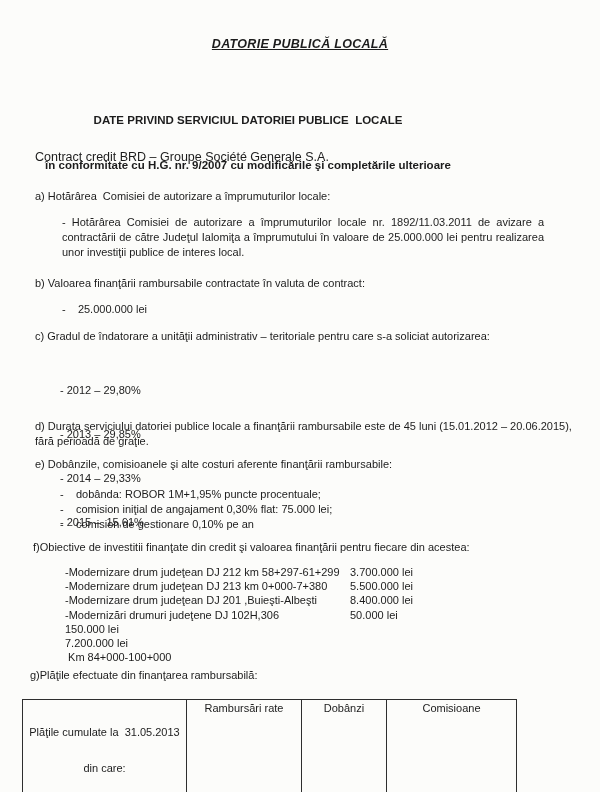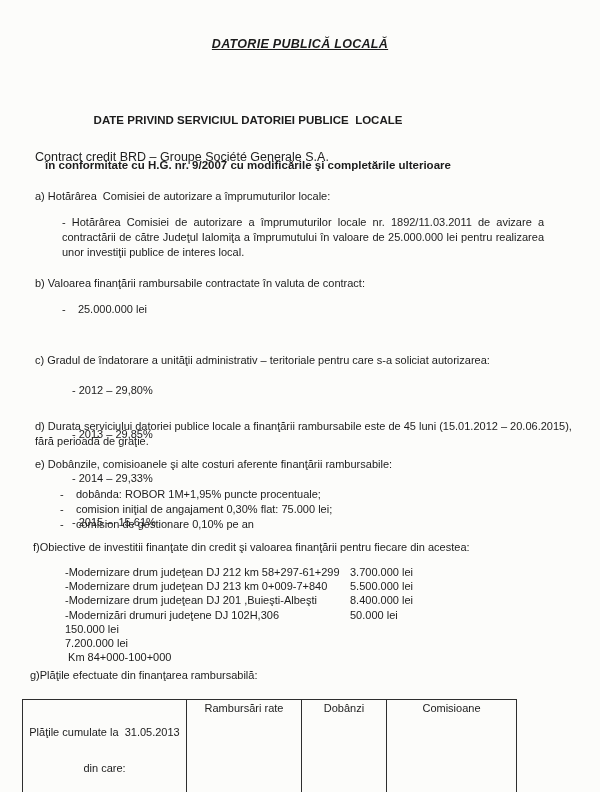--- a/index.html
+++ b/index.html
@@ -35,22 +35,22 @@
     white-space:pre;
   }
   .sec-heading{white-space:pre;font-size:11px;}
   .sec-a{top:190px;left:35px;}
   .para-a{
     top:215px;left:62px;width:482px;
     text-align:justify;line-height:15px;
   }
   .sec-b{top:277px;left:35px;}
   .bullet-b{top:303px;left:62px;white-space:pre;}
-  .sec-c{top:330px;left:35px;margin-top:24px;}
-  .list-c{top:354px;left:72px;line-height:14.6px;white-space:pre;}
+  .sec-c{top:330px;left:35px;}
+  .list-c{top:354px;left:60px;line-height:14.6px;white-space:pre;}
   .para-d{top:419px;left:35px;width:540px;line-height:15px;}
   .sec-e{top:458px;left:35px;}
   .list-e{top:487px;left:60px;line-height:15px;}
   .e-row{display:flex;}
   .e-dash{width:16px;flex:0 0 16px;}
   .sec-f{top:541px;left:33px;}
   .list-f{top:565px;left:65px;width:395px;line-height:14.2px;}
   .f-row{display:flex;}
   .f-label{flex:1 1 auto;white-space:pre;}
   .f-value{flex:0 0 110px;white-space:pre;}
@@ -122,21 +122,21 @@
     </div>
   </div>
 
   <div class="abs sec-heading sec-f">f)Obiective de investitii finanţate din credit şi valoarea finanţării pentru fiecare din acestea:</div>
   <div class="abs list-f">
     <div class="f-row">
       <span class="f-label">-Modernizare drum judeţean DJ 212 km 58+297-61+299</span>
       <span class="f-value">3.700.000 lei</span>
     </div>
     <div class="f-row">
-      <span class="f-label">-Modernizare drum judeţean DJ 213 km 0+009-7+840</span>
+      <span class="f-label">-Modernizare drum judeţean DJ 213 km 0+000-7+380</span>
       <span class="f-value">5.500.000 lei</span>
     </div>
     <div class="f-row">
       <span class="f-label">-Modernizare drum judeţean DJ 201 ,Buieşti-Albeşti</span>
       <span class="f-value">8.400.000 lei</span>
     </div>
     <div class="f-row">
       <span class="f-label">-Modernizări drumuri judeţene DJ 102H,306</span>
       <span class="f-value">50.000 lei</span>
     </div>

